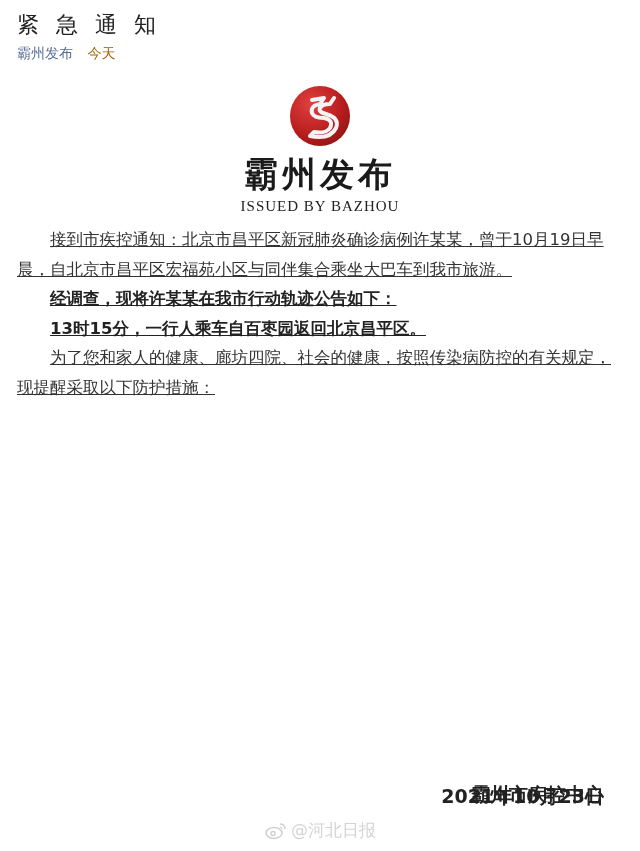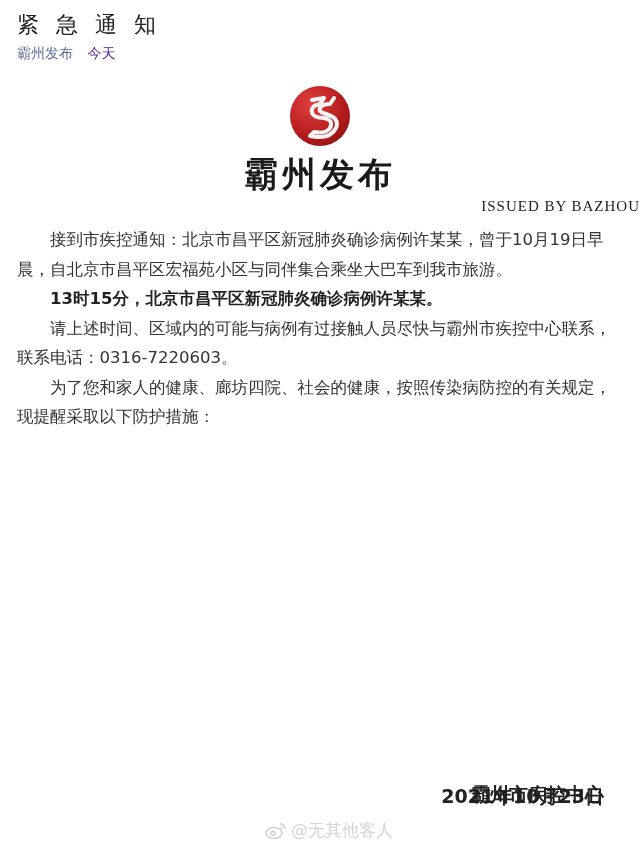--- a/index.html
+++ b/index.html
@@ -1,31 +1,31 @@
 <!DOCTYPE html>
 <html><head>
 <meta charset="utf-8">
 <style>
   html, body { margin:0; padding:0; background:#ffffff; }
   body { width:640px; height:851px; position:relative; overflow:hidden;
          font-family:"DejaVu Sans","Liberation Sans",sans-serif; color:#333; }
   .title { position:absolute; left:17px; top:10px; font-size:22px; letter-spacing:5px; color:#222; font-weight:normal; }
   .meta { position:absolute; left:17px; top:45px; font-size:14px; }
   .meta .author { color:#576b95; }
-  .meta .date { color:#4c1d95; margin-left:10px; }
+  .meta .date { color:#a16207; margin-left:10px; }
   .logo { position:absolute; left:0; width:640px; top:86px; text-align:center; }
   .logo-mark { width:60px; height:60px; margin:0 auto; border-radius:50%;
     background: radial-gradient(circle at 35% 30%, #e04040 0%, #b71c1c 55%, #7a0f0f 100%);
     position:relative; }
   .logo-mark svg { position:absolute; left:0; top:0; }
   .logo-cn { font-family:"DejaVu Serif","Liberation Serif",serif; font-weight:bold; font-size:34px; color:#1a1a1a; margin-top:6px; letter-spacing:4px; }
-  .logo-en { font-family:"Liberation Serif","DejaVu Serif",serif; font-size:15px; color:#222; letter-spacing:1px; margin-top:0px;text-align:right; }
+  .logo-en { font-family:"Liberation Serif","DejaVu Serif",serif; font-size:15px; color:#222; letter-spacing:1px; margin-top:0px; }
   .content { position:absolute; left:17px; top:225px; width:606px; font-size:16.5px; line-height:29.5px; color:#333; }
   .content p { margin:0; }
-  .indent { text-indent:2em; }
+  .indent { text-indent:2em;text-decoration:underline; }
   .b { font-weight:bold; color:#222; }
   .sign { position:absolute; right:36px; text-align:right; font-weight:bold; font-size:19px; color:#222; }
   .watermark { position:absolute; left:265px; top:819px; font-size:17px; color:#d4d4d4; }
   .watermark .wb { display:inline-block; width:22px; height:18px; vertical-align:middle; margin-right:4px; }
 </style>
 </head>
 <body>
 
 <div class="title">紧 急 通 知</div>
 <div class="meta">
@@ -38,30 +38,30 @@
     <svg width="60" height="60" viewBox="0 0 60 60">
       <path d="M22 14 L34 12 L30 18 Q20 20 22 27 Q24 32 34 32 Q44 34 40 42 Q36 48 24 46 L20 50 Q40 54 46 42 Q50 32 36 28 Q28 26 30 22 Q32 18 40 18 L44 12" fill="none" stroke="#f4f4f4" stroke-width="4" stroke-linecap="round" stroke-linejoin="round"></path>
     </svg>
   </div>
   <div class="logo-cn">霸州发布</div>
   <div class="logo-en">ISSUED BY BAZHOU</div>
 </div>
 
 <div class="content">
   <p class="indent">接到市疾控通知：北京市昌平区新冠肺炎确诊病例许某某，曾于10月19日早晨，自北京市昌平区宏福苑小区与同伴集合乘坐大巴车到我市旅游。</p>
-  <p class="indent b">13时15分，北京市昌平区新冠肺炎确诊病例许某某。</p>
-  <p class="indent">请上述时间、区域内的可能与病例有过接触人员尽快与霸州市疾控中心联系，联系电话：0316-7220603。</p>
+  <p class="indent b">经调查，现将许某某在我市行动轨迹公告如下：</p>
+  <p class="indent b">13时15分，一行人乘车自百枣园返回北京昌平区。</p>
   <p class="indent">为了您和家人的健康、廊坊四院、社会的健康，按照传染病防控的有关规定，现提醒采取以下防护措施：</p>
 </div>
 
 <div class="sign" style="top:782px;">霸州市疾控中心</div>
 <div class="sign" style="top:784px;">2021年10月23日</div>
 
 <div class="watermark">
   <span class="wb">
     <svg width="22" height="18" viewBox="0 0 22 18">
       <ellipse cx="9" cy="11" rx="8" ry="5.5" fill="none" stroke="#d0d0d0" stroke-width="1.6"></ellipse>
       <circle cx="8" cy="11.5" r="2" fill="none" stroke="#d0d0d0" stroke-width="1.4"></circle>
       <path d="M15 2 Q20 2 20 7" fill="none" stroke="#d0d0d0" stroke-width="1.4"></path>
       <path d="M15 5 Q17 5 17 7" fill="none" stroke="#d0d0d0" stroke-width="1.2"></path>
     </svg>
-  </span><span>@无其他客人</span>
+  </span><span>@河北日报</span>
 </div>
 
 </body></html>

